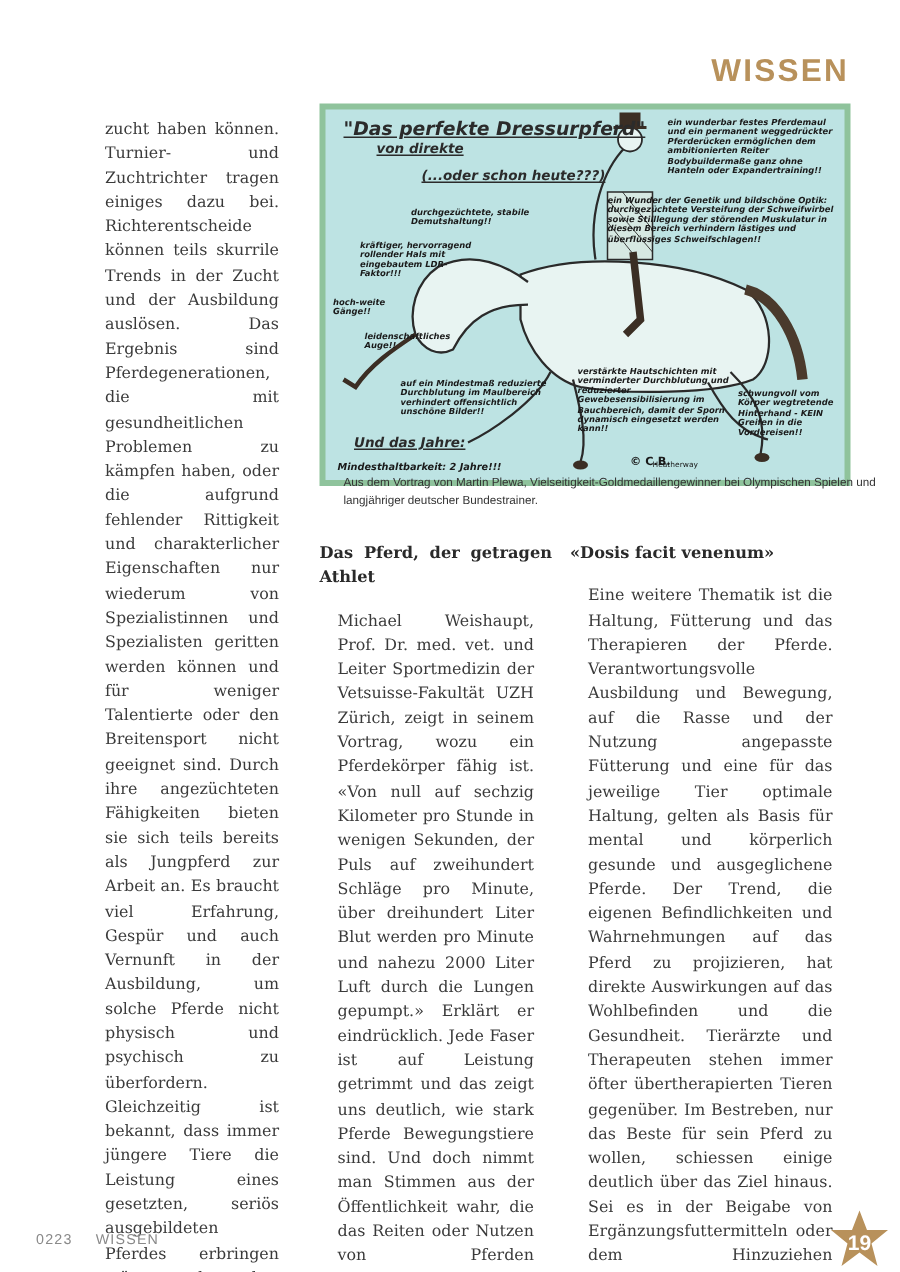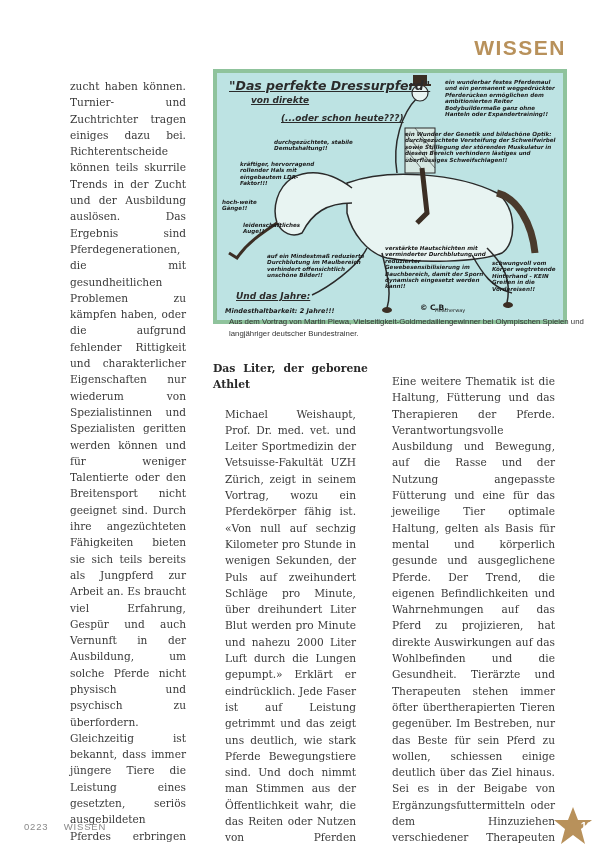--- a/index.html
+++ b/index.html
@@ -41,22 +41,22 @@
     position: absolute; left: 213px; top: 316px; width: 355px;
     font-family: "Liberation Sans", sans-serif; font-size: 7.8px; line-height: 11.5px; color: #333; margin-left: 16px;
   }
   .footer {
     position: absolute; left: 24px; top: 821px;
     font-family: "Liberation Sans", sans-serif; font-size: 9.5px; letter-spacing: 0.8px; color: #8a8a8a; text-align: center;
   }
   .footer span { margin-right: 12px; }
   .star { position: absolute; left: 553px; top: 806px; width: 40px; height: 40px; }
   .star-num {
-    position: absolute; left: 553px; top: 820px; width: 40px; text-align: right;
-    font-family: "Liberation Sans", sans-serif; font-size: 11px; font-weight: bold; color: #ffffff;
+    position: absolute; left: 553px; top: 820px; width: 40px; text-align: center;
+    font-family: "Liberation Sans", sans-serif; font-size: 14px; font-weight: bold; color: #ffffff;
   }
 </style>
 </head>
 <body>
 
 <div class="header-title">WISSEN</div>
 
 <div class="col col1">
   <p>zucht haben können. Turnier- und Zuchtrichter tragen einiges dazu bei. Richterentscheide können teils skurrile Trends in der Zucht und der Ausbildung auslösen. Das Ergebnis sind Pferdegenerationen, die mit gesundheitlichen Problemen zu kämpfen haben, oder die aufgrund fehlender Rittigkeit und charakterlicher Eigenschaften nur wiederum von Spezialistinnen und Spezialisten geritten werden können und für weniger Talentierte oder den Breitensport nicht geeignet sind. Durch ihre angezüchteten Fähigkeiten bieten sie sich teils bereits als Jungpferd zur Arbeit an. Es braucht viel Erfahrung, Gespür und auch Vernunft in der Ausbildung, um solche Pferde nicht physisch und psychisch zu überfordern. Gleichzeitig ist bekannt, dass immer jüngere Tiere die Leistung eines gesetzten, seriös ausgebildeten Pferdes erbringen müssen, das aber auch können! Aber zu welchem Preis? Die Grenze zu einer Überforderung ist schnell überschritten.</p>
   <div class="gap"></div>
@@ -107,25 +107,26 @@
     <div class="fig-sub" style="left:19px; top:218px; font-size:9px;">Und das Jahre:</div>
     <div class="fig-text" style="left:8px; top:235px; font-size:6.5px;">Mindesthaltbarkeit: 2 Jahre!!!</div>
     <div class="fig-text" style="left:203px; top:232px; font-size:7.5px; font-style:normal;">© C.B.</div>
     <div class="fig-text" style="left:218px; top:234px; font-size:5px; font-style:normal; font-weight:normal;">Heatherway</div>
   </div>
 </div>
 
 <div class="caption">Aus dem Vortrag von Martin Plewa, Vielseitigkeit-Goldmedaillengewinner bei Olympischen Spielen und langjähriger deutscher Bundestrainer.</div>
 
 <div class="col col2">
-  <h3>Das Liter, der geborene Athlet</h3>
+  <h3>Das Pferd, der getragen Athlet</h3>
   <p>Michael Weishaupt, Prof. Dr. med. vet. und Leiter Sportmedizin der Vetsuisse-Fakultät UZH Zürich, zeigt in seinem Vortrag, wozu ein Pferdekörper fähig ist. «Von null auf sechzig Kilometer pro Stunde in wenigen Sekunden, der Puls auf zweihundert Schläge pro Minute, über dreihundert Liter Blut werden pro Minute und nahezu 2000 Liter Luft durch die Lungen gepumpt.» Erklärt er eindrücklich. Jede Faser ist auf Leistung getrimmt und das zeigt uns deutlich, wie stark Pferde Bewegungstiere sind. Und doch nimmt man Stimmen aus der Öffentlichkeit wahr, die das Reiten oder Nutzen von Pferden grundsätzlich infrage stellen. Alternative Bewegungsprogramme für Pferde sind im Trend. Sei es Bodenarbeit, Horse Agility oder Zirkuslektionen. Einfach nur an der Hand Spazieren gehen, sieht man immer öfter. Doch wird so dem angeborenen Bewegungsdrang in allen Gangarten Rechnung getragen und wo beginnt die Grenze zur Unterforderung?</p>
 </div>
 
 <div class="col col3">
+  <h3>«Dosis facit venenum»</h3>
   <p>Eine weitere Thematik ist die Haltung, Fütterung und das Therapieren der Pferde. Verantwortungsvolle Ausbildung und Bewegung, auf die Rasse und der Nutzung angepasste Fütterung und eine für das jeweilige Tier optimale Haltung, gelten als Basis für mental und körperlich gesunde und ausgeglichene Pferde. Der Trend, die eigenen Befindlichkeiten und Wahrnehmungen auf das Pferd zu projizieren, hat direkte Auswirkungen auf das Wohlbefinden und die Gesundheit. Tierärzte und Therapeuten stehen immer öfter übertherapierten Tieren gegenüber. Im Bestreben, nur das Beste für sein Pferd zu wollen, schiessen einige deutlich über das Ziel hinaus. Sei es in der Beigabe von Ergänzungsfuttermitteln oder dem Hinzuziehen verschiedener Therapeuten aus einem bestimmten Grund oder auch nur zur Prophylaxe. Für Tierphysiotherapeutin Brigitte Strebel ist es manchmal eine Herausforderung, die Zusammensetzung der verschiedenen Therapien, sowie der zeitliche Abstand zwischen den Intensionen richtig zu erfassen.</p>
 </div>
 
 <div class="footer">
   <span>0223</span>
   <span>WISSEN</span>
 </div>
 
 <svg class="star" viewBox="0 0 40 40">
   <polygon points="20,1 25,14 39,14 28,23 32,38 20,29 8,38 12,23 1,14 15,14" fill="#b8915b"></polygon>

